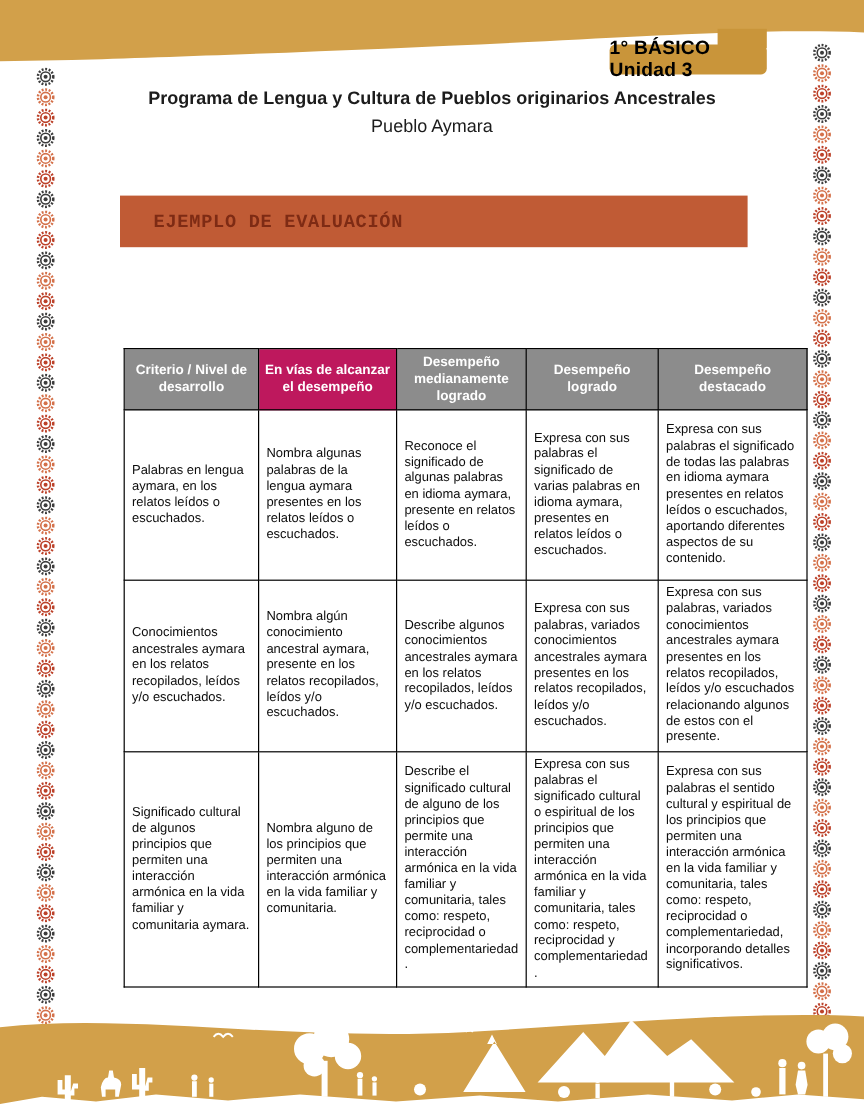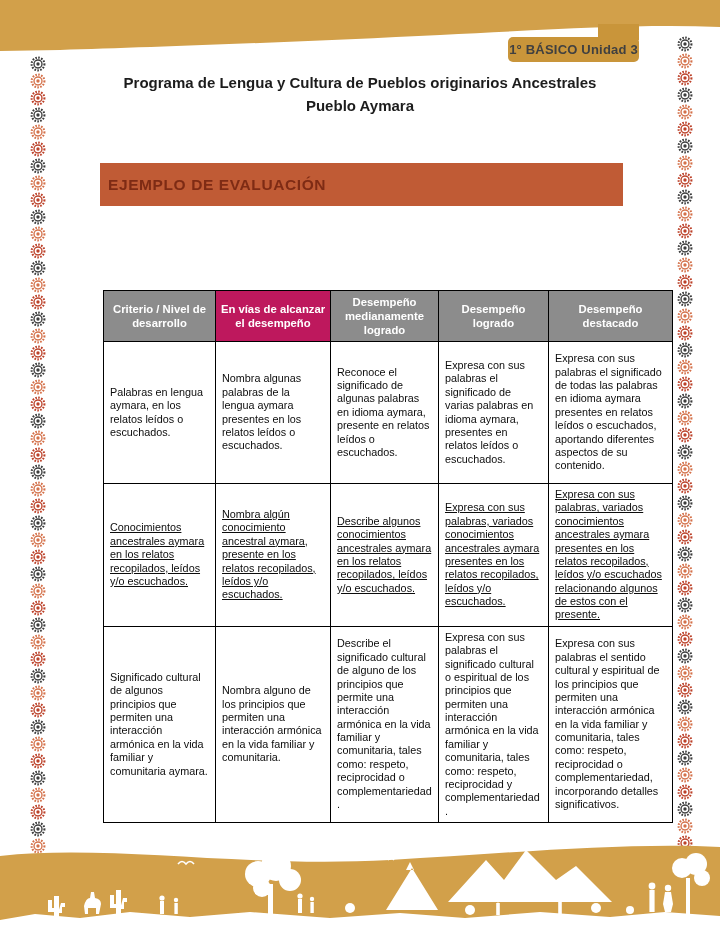--- a/index.html
+++ b/index.html
@@ -6,36 +6,36 @@
   #page{
     position:relative;width:720px;height:932px;margin:0 auto;
     background:#ffffff;overflow:hidden;
     font-family:"Liberation Sans", sans-serif;
     -webkit-font-smoothing:antialiased;
   }
   
   #top-band{position:absolute;left:0;top:0;width:720px;height:54px;}
   #badge{
     position:absolute;left:508px;top:37px;width:131px;height:25px;
-    border-radius:5px;color:#404040;font-size:13px;font-weight:bold;
+    border-radius:5px;color:#000000;font-size:16px;font-weight:bold;
     display:flex;align-items:center;justify-content:center;letter-spacing:.2px;
   }
   #badge-tab{position:absolute;left:598px;top:24px;width:41px;height:16px;}
   
   #title-wrap{position:absolute;left:60px;top:72px;width:600px;text-align:center;color:#1c1c1c;}
   #title-wrap .t1{font-size:15px;font-weight:bold;line-height:1.5;}
-  #title-wrap .t2{font-size:15px;font-weight:bold;line-height:1.5;}
+  #title-wrap .t2{font-size:15px;font-weight:normal;line-height:1.5;}
   
   #section-band{
     position:absolute;left:100px;top:163px;width:523px;height:43px;
     display:flex;align-items:center;
   }
   #section-band .heading{
-    font-family:Liberation Sans, sans-serif;font-weight:bold;font-size:15.5px;
-    letter-spacing:.6px;padding-left:8px;
+    font-family:Liberation Mono, monospace;font-weight:bold;font-size:15.5px;
+    letter-spacing:.6px;padding-left:28px;
   }
   
   #intro{
     position:absolute;left:88px;top:240px;width:556px;
     font-size:12.3px;line-height:1.42;color:#1e1e1e;text-indent:27px;
   }
   
   #rubric{
     position:absolute;left:103px;top:290px;width:569px;
     border-collapse:collapse;table-layout:fixed;
@@ -44,21 +44,21 @@
     border:1.6px solid #000;vertical-align:middle;
     font-size:10.8px;line-height:1.24;padding:4px 6px;
     word-wrap:break-word;
   }
   #rubric th{
     color:#fff;font-weight:bold;font-size:11.3px;text-align:center;
     height:42px;padding:4px 3px;
   }
   #rubric td{color:#0c0c0c;text-align:left;}
   #rubric tr.r0 td{height:133px;}
-  #rubric tr.r1 td{height:129px;text-decoration:underline;}
+  #rubric tr.r1 td{height:129px;}
   #rubric tr.r2 td{height:176px;}
   
   .side-border{position:absolute;width:18px;display:flex;flex-direction:column;gap:1px;}
   #border-left{left:30px;top:56px;}
   #border-right{left:677px;top:36px;}
   .medallion{width:16px;height:16px;flex:0 0 auto;}
   
   #footer-art{position:absolute;left:0;bottom:0;width:720px;height:92px;}
 </style>
 </head>

